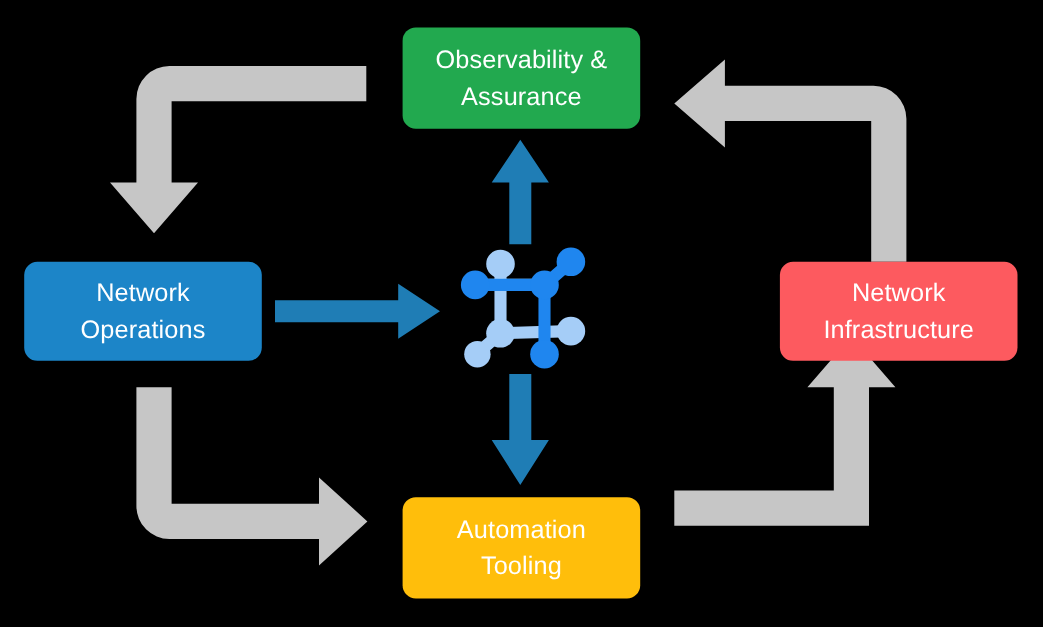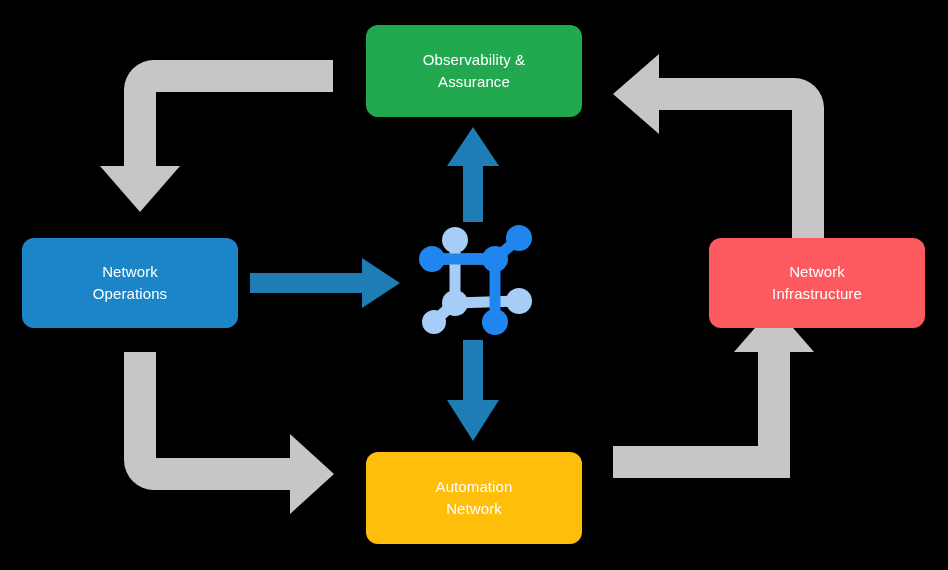--- a/index.html
+++ b/index.html
@@ -16,21 +16,21 @@
     font-family: "Liberation Sans", sans-serif;
   }
   .node-box {
     position: absolute;
     border-radius: 12px;
     display: flex;
     align-items: center;
     justify-content: center;
     text-align: center;
     color: #ffffff;
-    font-size: 15px;
+    font-size: 23px;
     line-height: 1.45;
     font-weight: 400;
     letter-spacing: 0.1px;
     box-sizing: border-box;
     padding: 20px 10px;
     white-space: pre-line;
   }
   #box-observability {
     left: 366px; top: 25px; width: 216px; height: 92px;
     background: #22a94f;
@@ -109,15 +109,15 @@
   <div class="node-box" id="box-observability">Observability &amp;
 Assurance</div>
 
   <div class="node-box" id="box-netops">Network
 Operations</div>
 
   <div class="node-box" id="box-netinfra">Network
 Infrastructure</div>
 
   <div class="node-box" id="box-automation">Automation
-Network</div>
+Tooling</div>
 
 </div>
 
 </body></html>

